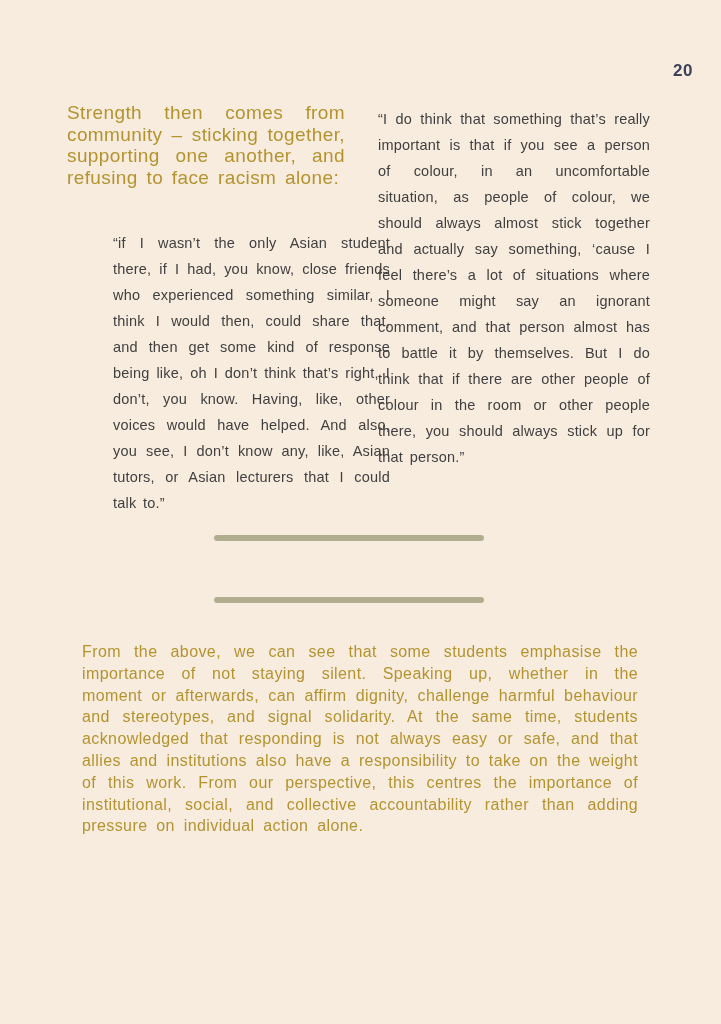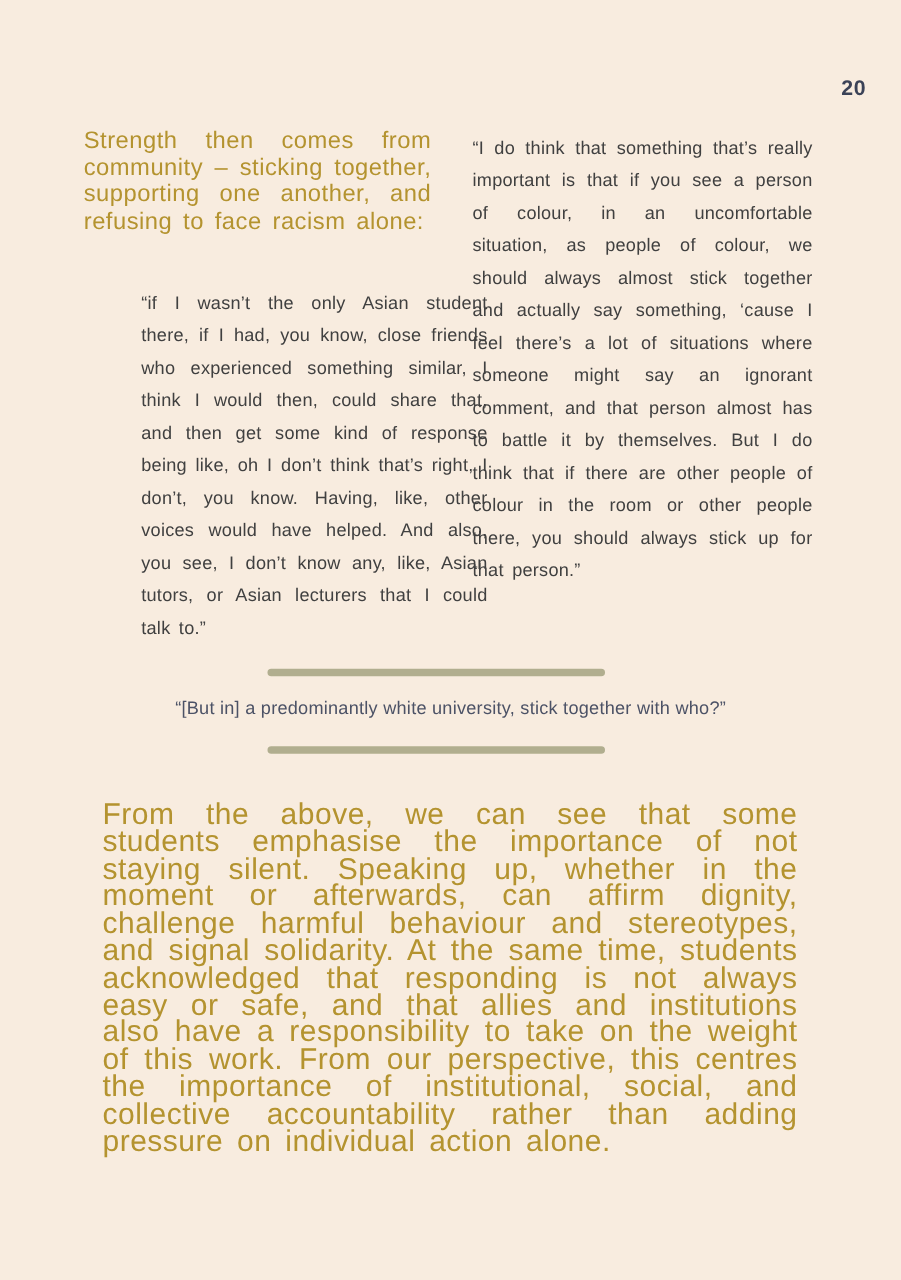--- a/index.html
+++ b/index.html
@@ -77,21 +77,21 @@
     text-align: center;
     font-size: 14.5px;
     letter-spacing: 0.2px;
     color: #4c5266;
   }
   .closing-paragraph {
     position: absolute;
     left: 82px;
     top: 641px;
     width: 556px;
-    font-size: 24px;
+    font-size: 16px;
     line-height: 21.8px;
     letter-spacing: 0.4px;
     word-spacing: 4px;
     text-align: justify;
     color: #b4932f;
     font-weight: 500;
   }
 </style>
 </head>
 <body>
@@ -101,19 +101,18 @@
   <div class="page-number">20</div>
 
   <div class="heading">Strength then comes from community – sticking together, supporting one another, and refusing to face racism alone:</div>
 
   <div class="quote-body quote-left">“if I wasn’t the only Asian student there, if I had, you know, close friends who experienced something similar, I think I would then, could share that, and then get some kind of response being like, oh I don’t think that’s right, I don’t, you know. Having, like, other voices would have helped. And also, you see, I don’t know any, like, Asian tutors, or Asian lecturers that I could talk to.”</div>
 
   <div class="quote-body quote-right">“I do think that something that’s really important is that if you see a person of colour, in an uncomfortable situation, as people of colour, we should always almost stick together and actually say something, ‘cause I feel there’s a lot of situations where someone might say an ignorant comment, and that person almost has to battle it by themselves. But I do think that if there are other people of colour in the room or other people there, you should always stick up for that person.”</div>
 
   <div class="divider divider-top"></div>
 
-  <div class="pull-quote">“[But in] a predominantly white university, stick together with who?”</div>
 
   <div class="divider divider-bottom"></div>
 
   <div class="closing-paragraph">From the above, we can see that some students emphasise the importance of not staying silent. Speaking up, whether in the moment or afterwards, can affirm dignity, challenge harmful behaviour and stereotypes, and signal solidarity. At the same time, students acknowledged that responding is not always easy or safe, and that allies and institutions also have a responsibility to take on the weight of this work. From our perspective, this centres the importance of institutional, social, and collective accountability rather than adding pressure on individual action alone.</div>
 
 </div>
 
 </body></html>

